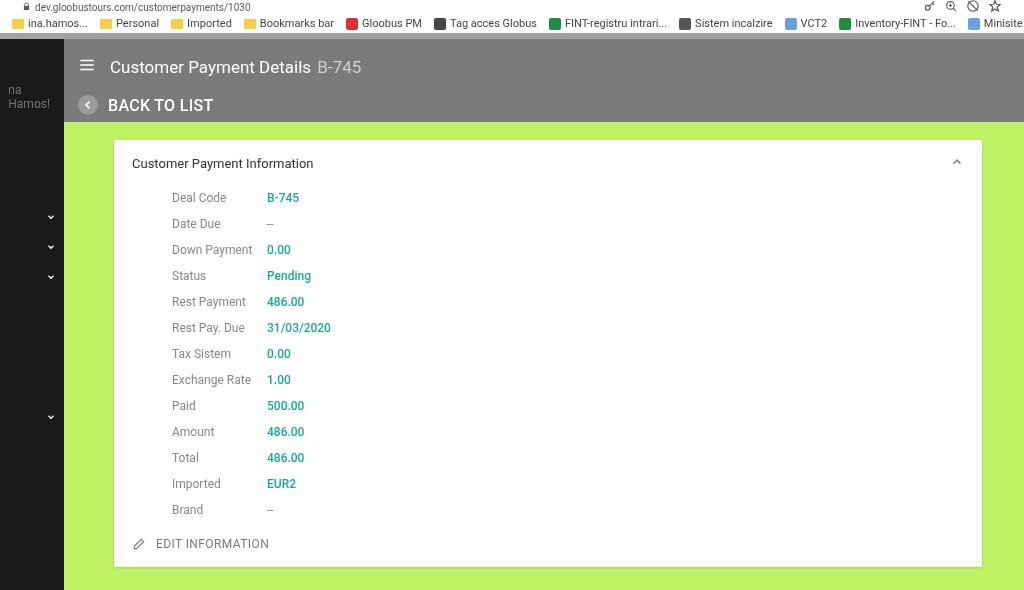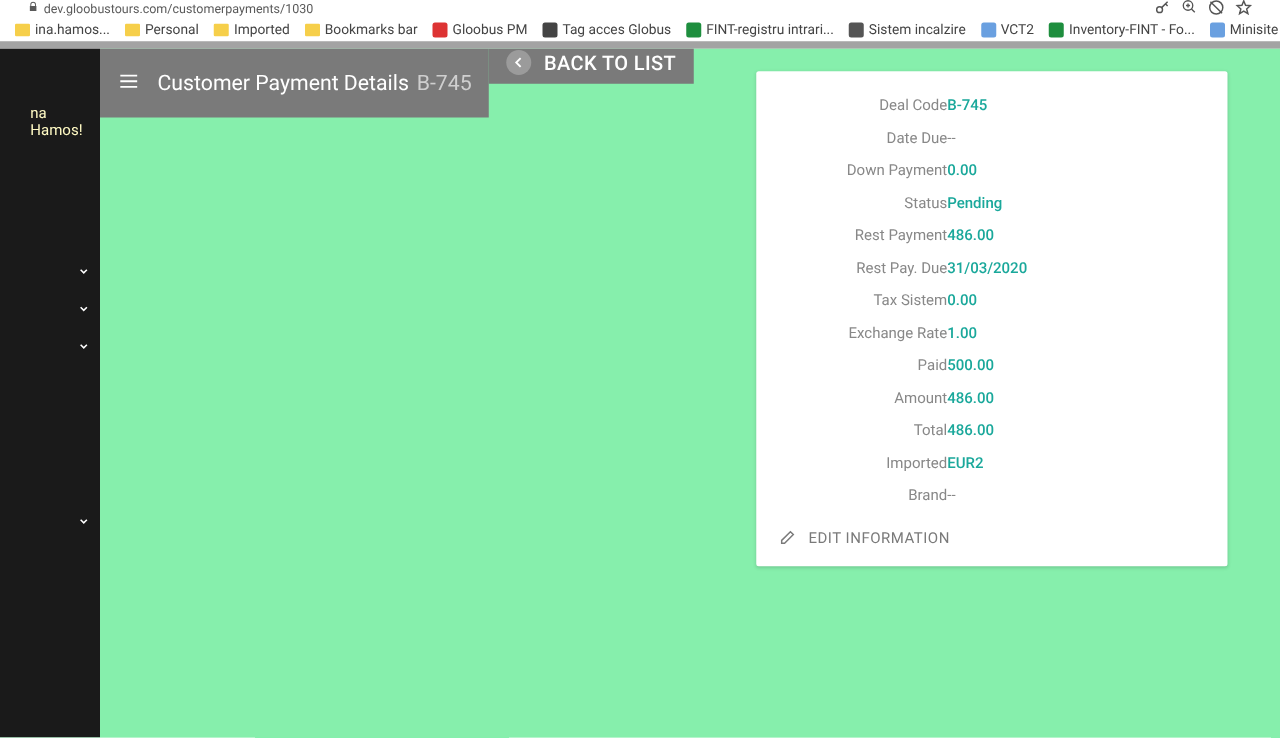--- a/index.html
+++ b/index.html
@@ -11,28 +11,28 @@
 .chrome-icons { margin-left: auto; display: flex; gap: 8px; align-items: center; color: #666; }
 .chrome-icons span { cursor: pointer; }
 
 .bookmarks-bar { height: 25px; background: #fff; border-bottom: 6px solid #a3a3a3; display: flex; align-items: center; padding: 0 8px; gap: 4px; font-size: 11px; color: #444; }
 .bk { display: flex; align-items: center; gap: 4px; padding: 2px 4px; cursor: pointer; border-radius: 3px; white-space: nowrap; }
 .folder-ico { width: 12px; height: 10px; background: #f6cf4a; border-radius: 1px; display: inline-block; }
 .fav-ico { width: 12px; height: 12px; border-radius: 2px; display: inline-block; }
 
 .app { display: flex; height: calc(590px - 14px - 25px); }
 
-.sidebar { width: 80px; background: #1a1a1a; color: #fef9c3; display: flex; flex-direction: column; overflow: hidden; padding-left: 32px; }
+.sidebar { width: 64px; background: #1a1a1a; color: #737373; display: flex; flex-direction: column; overflow: hidden; padding-left: 32px; }
 .side-user { display: flex; align-items: center; justify-content: flex-end; padding: 10px 8px 10px 0; font-size: 12px; height: 40px; margin-top: 38px; }
 .side-user .chev { margin-left: 6px; }
 .side-item { display: flex; justify-content: flex-end; align-items: center; padding: 10px 8px; cursor: pointer; }
 .chev { width: 10px; height: 10px; display: inline-block; }
 .chev svg { width: 100%; height: 100%; }
 
-.main { flex: 1; display: flex; background: #86efac; text-align: right; }
+.main { flex: 1; display: flex; flex-direction: column; background: #bef264; }
 .header { height: 55px; background: #7a7a7a; color: #fff; display: flex; align-items: center; padding: 0 14px; }
 .hamb { cursor: pointer; margin-right: 14px; }
 .title { font-size: 17px; font-weight: 400; }
 .title .code { color: #cfcfcf; margin-left: 2px; }
 
 .subheader { height: 28px; background: #7a7a7a; color: #fff; display: flex; align-items: center; padding: 0 14px 6px; }
 .back-btn { display: flex; align-items: center; gap: 10px; cursor: pointer; font-size: 16px; font-weight: 500; letter-spacing: .3px; }
 .back-circ { width: 20px; height: 20px; border-radius: 50%; background: rgba(255,255,255,.25); display: flex; align-items: center; justify-content: center; }
 
 .content { flex: 1; padding: 18px 42px 20px 50px; overflow: auto; }
@@ -177,20 +177,28 @@
           <svg width="12" height="12" viewBox="0 0 24 24" fill="none" stroke="#fff" stroke-width="3">
               <path d="M15 5l-7 7 7 7"></path>
             </svg>
         </span>
         <span>BACK TO LIST</span>
       </div>
     </div>
 
     <div class="content">
       <div class="card">
+        <div class="card-head">
+          <span class="card-title">Customer Payment Information</span>
+          <span class="collapse-ico">
+            <svg width="14" height="14" viewBox="0 0 24 24" fill="none" stroke="#888" stroke-width="3">
+                <path d="M6 15l6-6 6 6"></path>
+              </svg>
+          </span>
+        </div>
         <div id="rows">
             <div class="row">
               <span class="label">Deal Code</span>
               <span class="value">B-745</span>
             </div>
             <div class="row">
               <span class="label">Date Due</span>
               <span class="value muted">--</span>
             </div>
             <div class="row">

